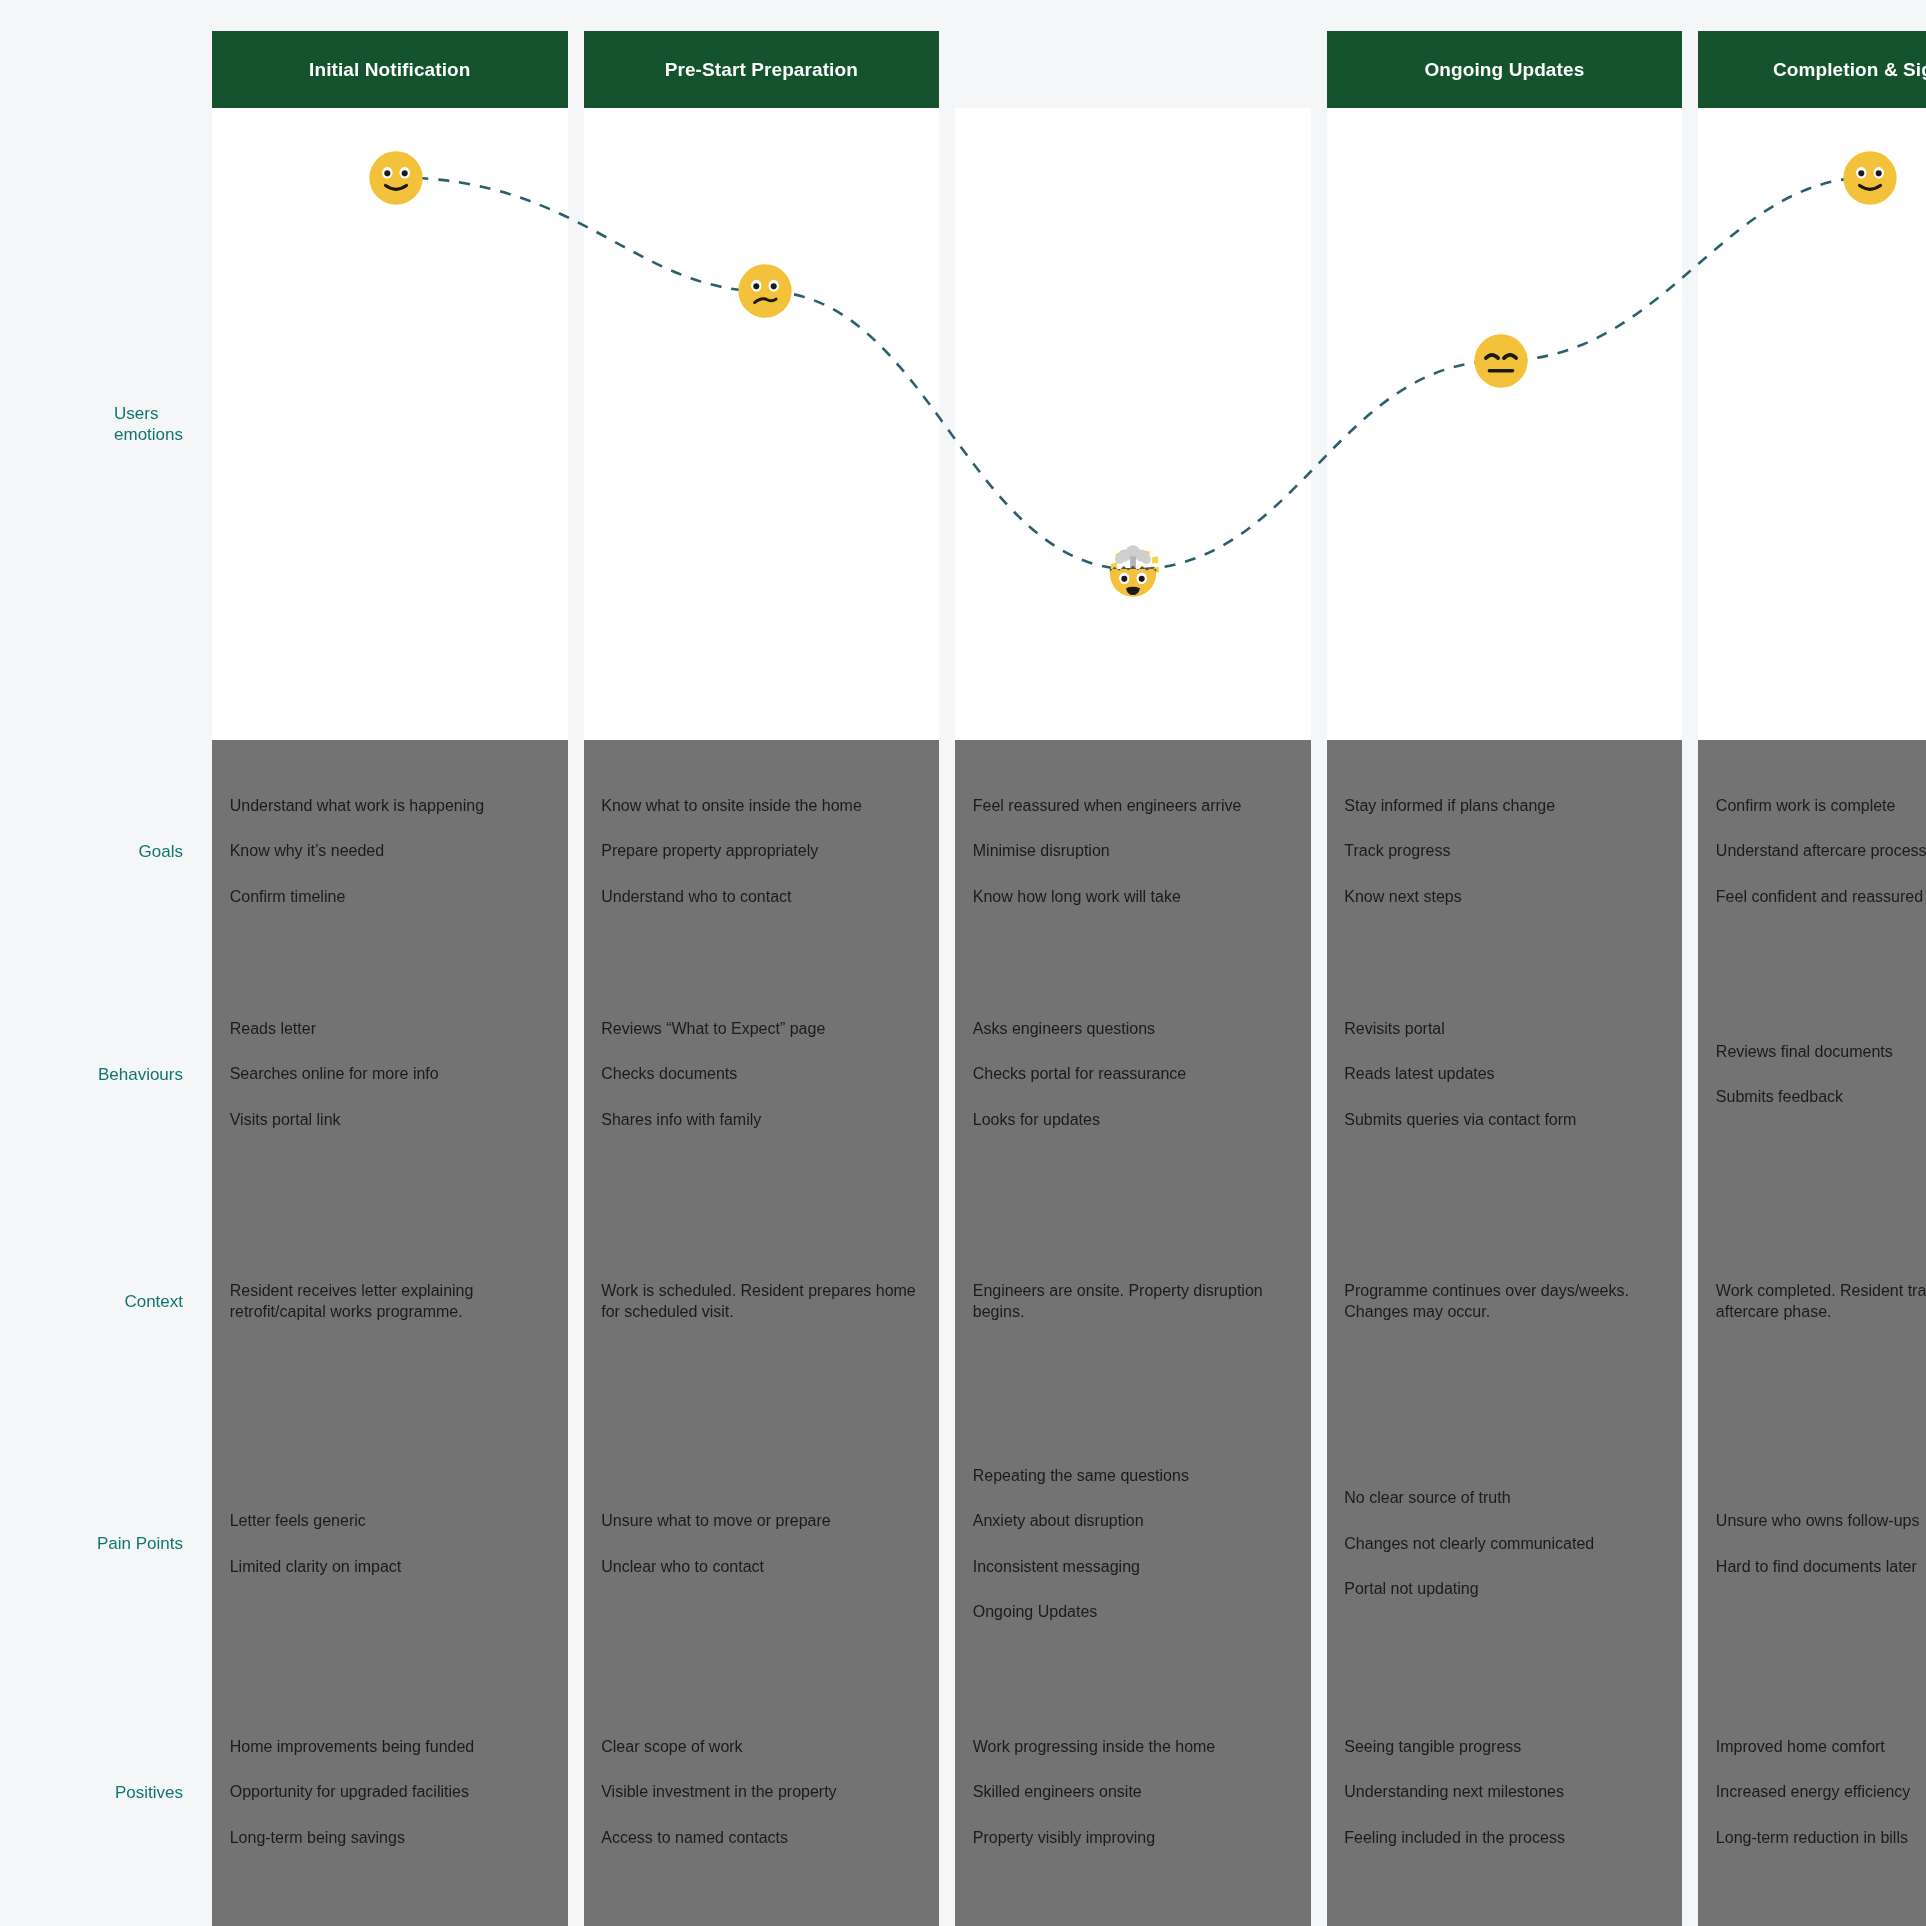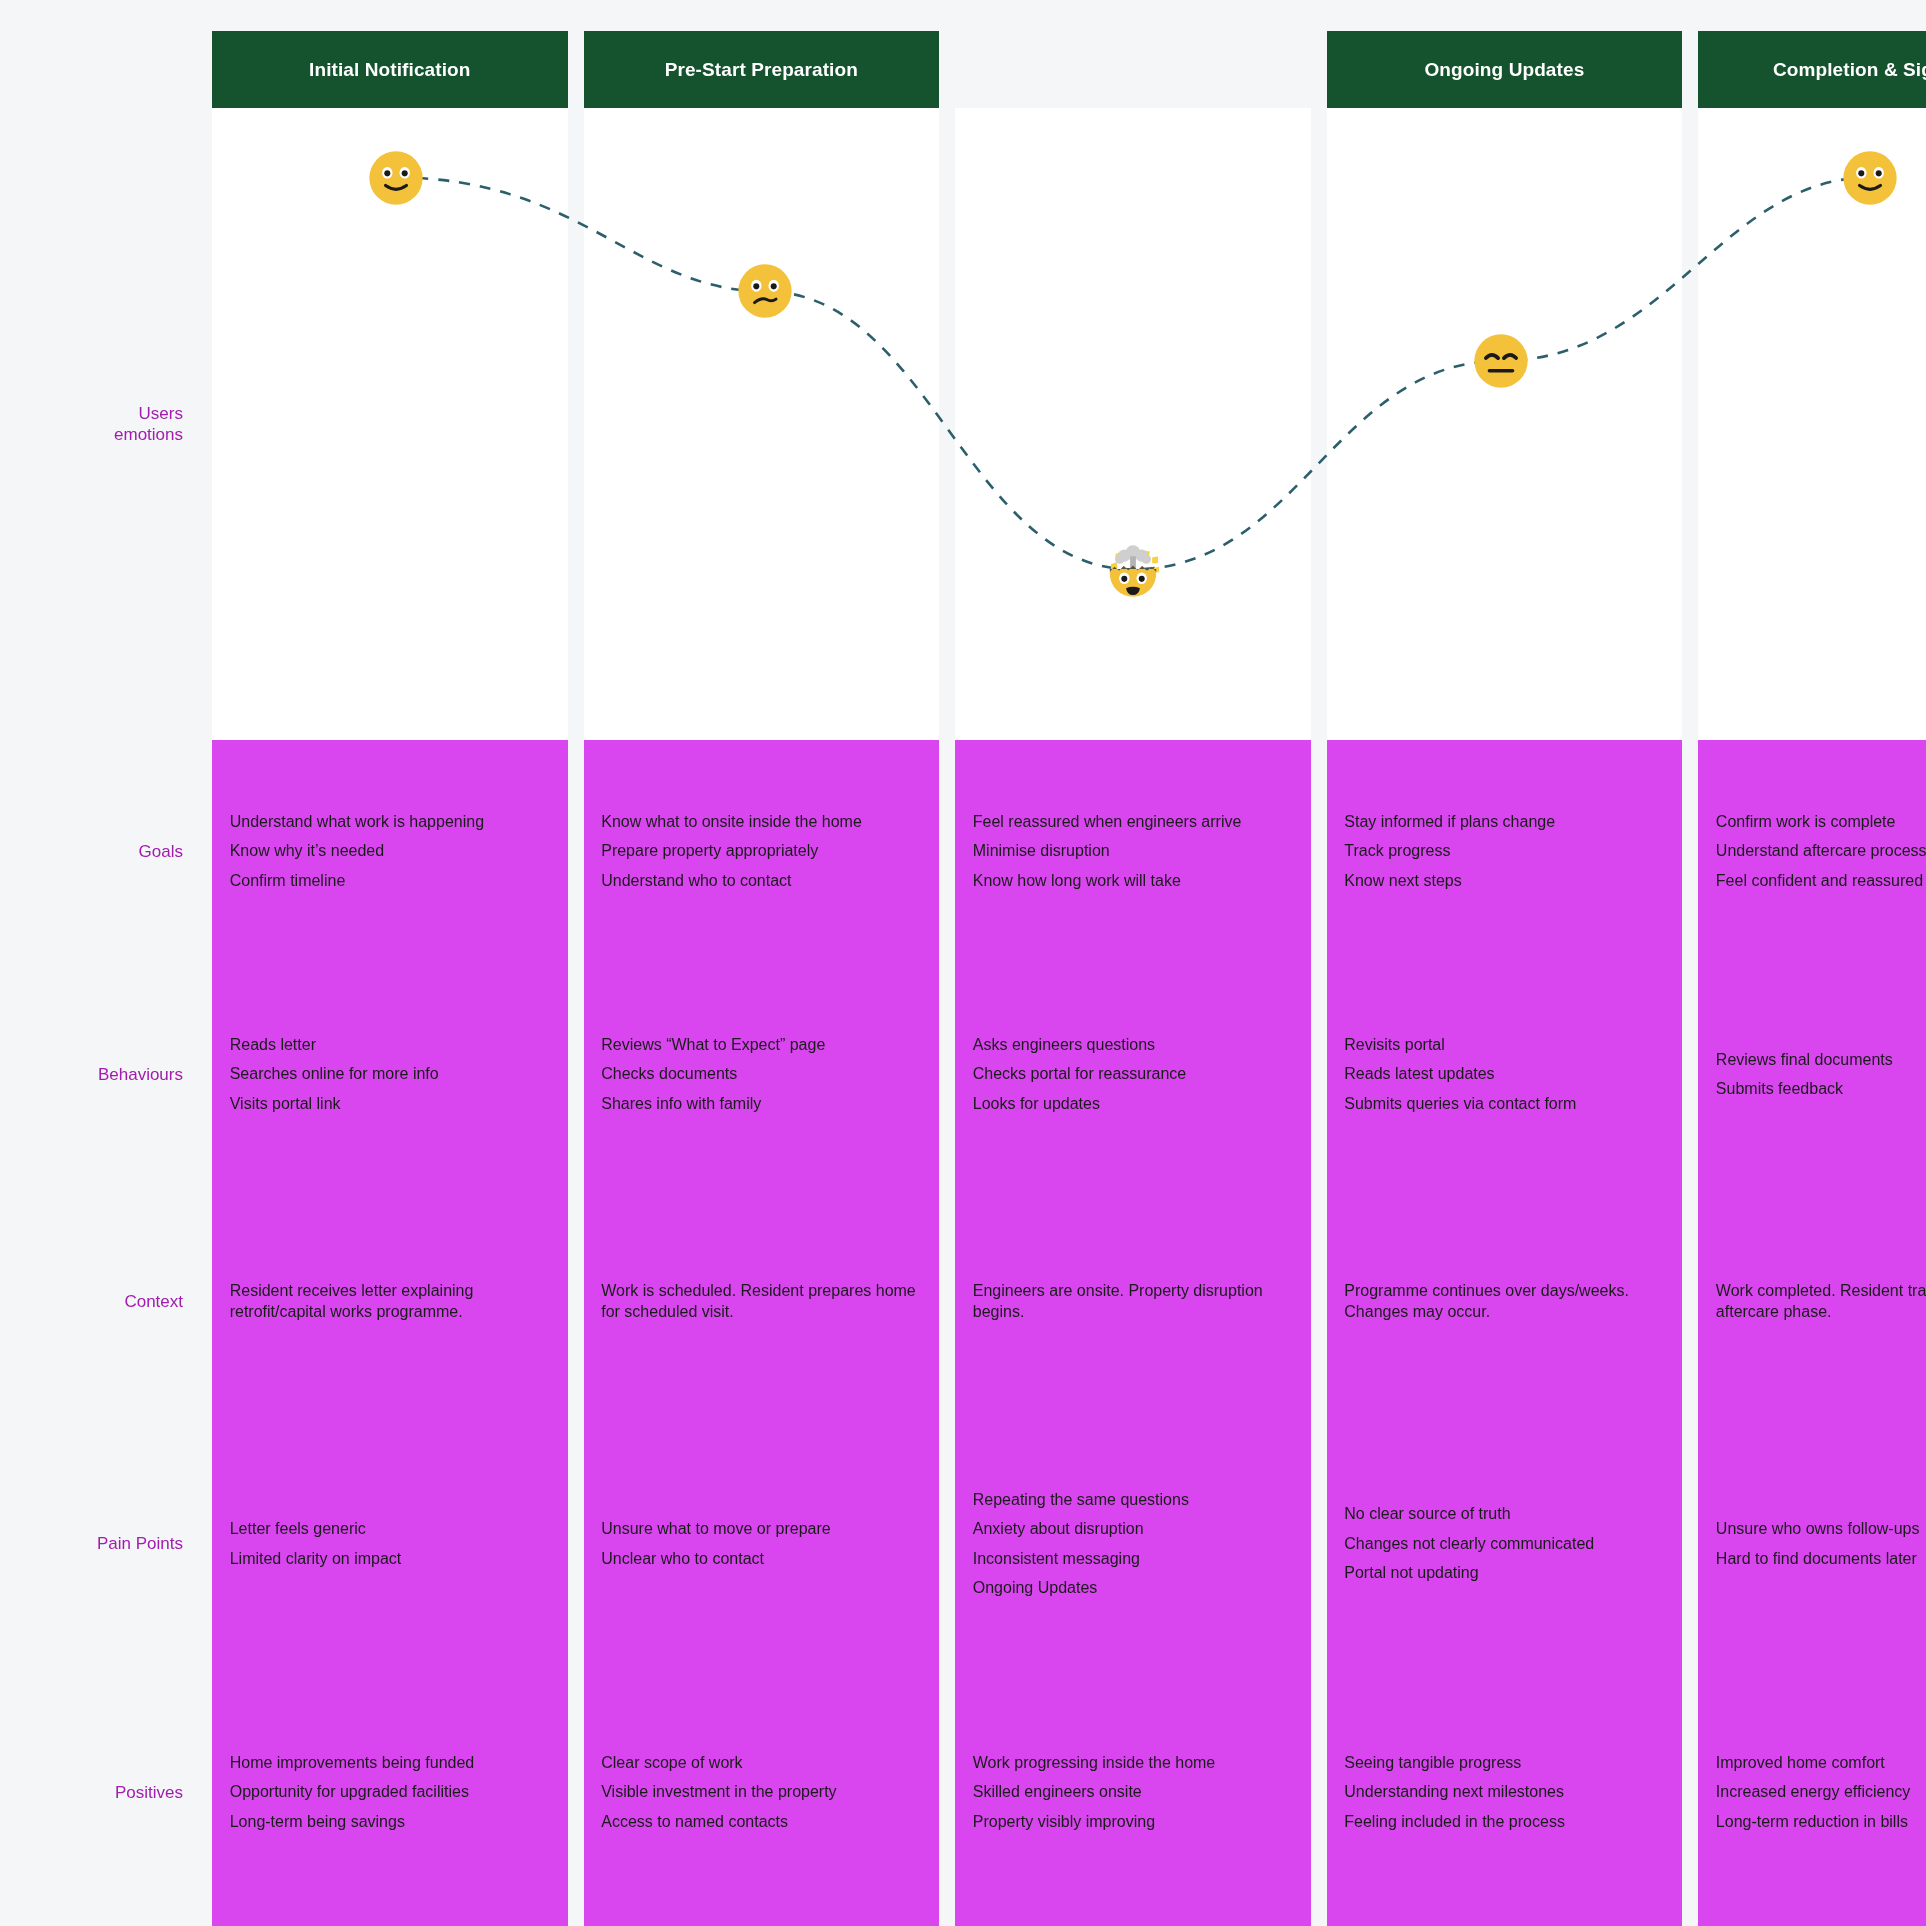--- a/index.html
+++ b/index.html
@@ -39,36 +39,36 @@
     padding: 0 9.2px;
     line-height: 1.15;
   }
 
   
   .row-label {
     grid-column: 1;
     display: flex;
     align-items: center;
     justify-content: flex-end;
-    text-align: right;
+    text-align: left;
     padding-right: 13px;
     font-size: 17px;
-    color: #a21caf;
+    color: #0f766e;
     line-height: 1.25;
     white-space: pre-line;
   }
 
   
   .cell {
-    background: #d946ef;
+    background: #737373;
     padding: 17.7px 17.7px;
     display: flex;
     flex-direction: column;
     justify-content: center;
-    gap: 9px;
+    gap: 25px;
   }
   .cell p {
     font-size: 16px;
     line-height: 1.28;
     color: #1b1b1b;
   }
 
   
   .emotion-band {
     grid-row: 3;

